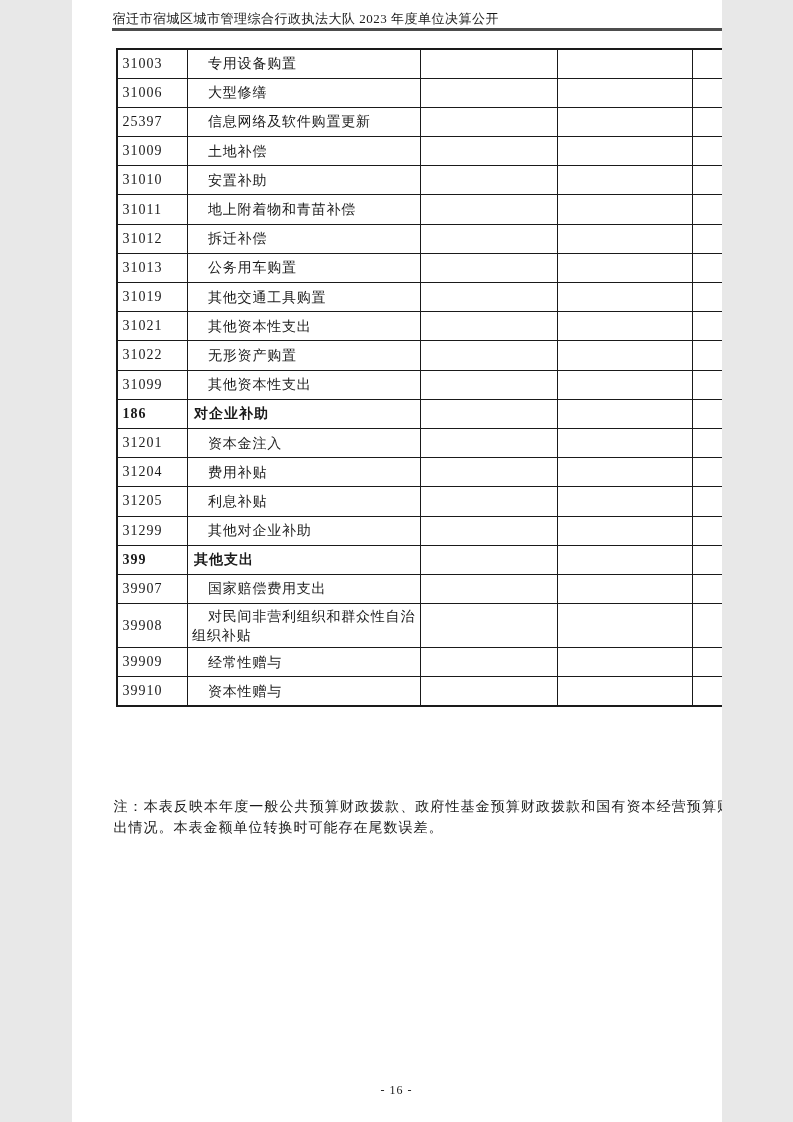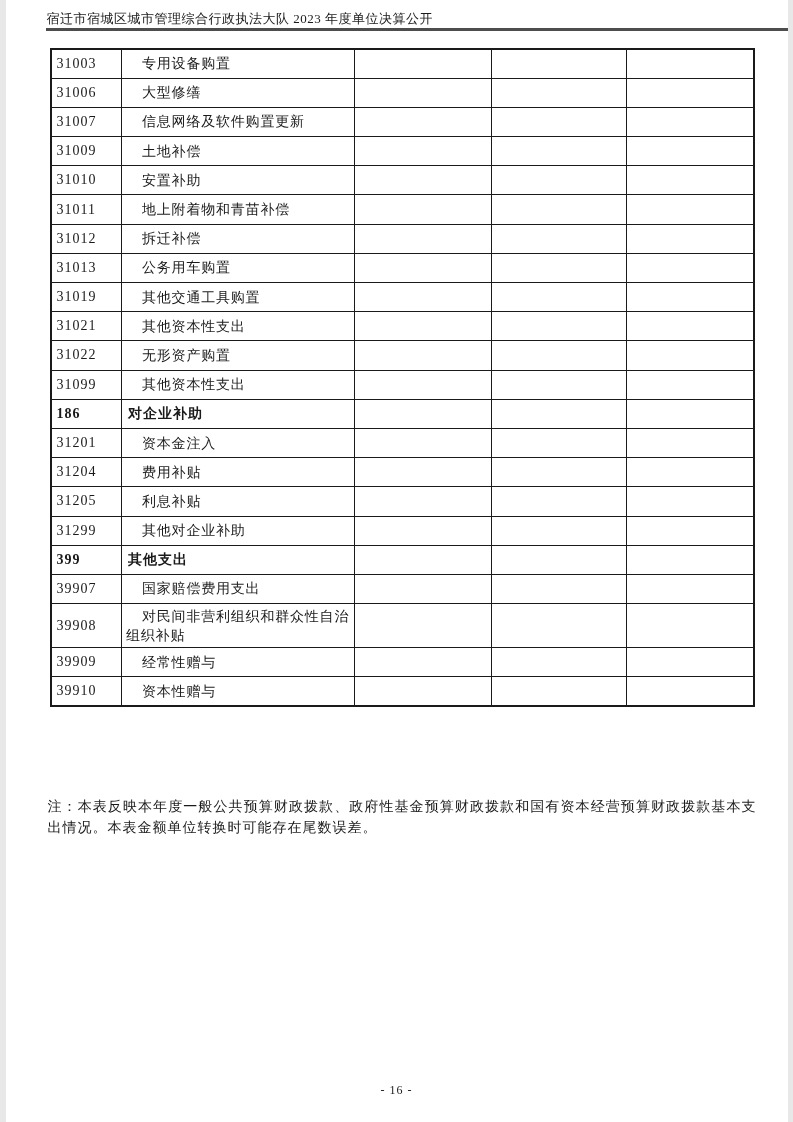--- a/index.html
+++ b/index.html
@@ -2,21 +2,21 @@
 <html><head>
 <meta charset="utf-8">
 <style>
   html, body {
     margin: 0;
     padding: 0;
     background: #e8e8e8;
   }
   .page {
     position: relative;
-    width: 782px;
+    width: 650px;
     height: 1122px;
     margin: 0 auto;
     background: #ffffff;
     overflow: hidden;
     font-family: "Liberation Serif", "DejaVu Serif", serif;
     color: #1a1a1a;
   }
   .doc-header {
     position: absolute;
     left: 41px;
@@ -118,21 +118,21 @@
           <td class="value"></td>
         </tr>
         <tr>
           <td class="code">31006</td>
           <td class="name">大型修缮</td>
           <td class="value"></td>
           <td class="value"></td>
           <td class="value"></td>
         </tr>
         <tr>
-          <td class="code">31007</td>
+          <td class="code">25397</td>
           <td class="name">信息网络及软件购置更新</td>
           <td class="value"></td>
           <td class="value"></td>
           <td class="value"></td>
         </tr>
         <tr>
           <td class="code">31009</td>
           <td class="name">土地补偿</td>
           <td class="value"></td>
           <td class="value"></td>

